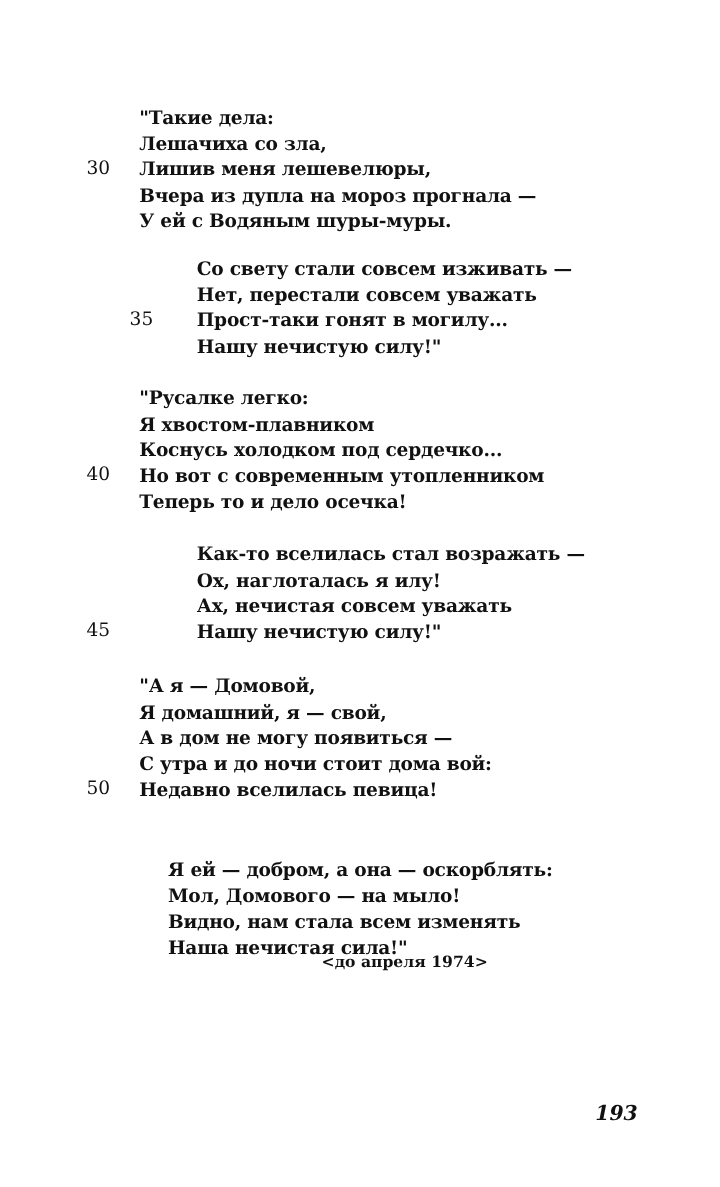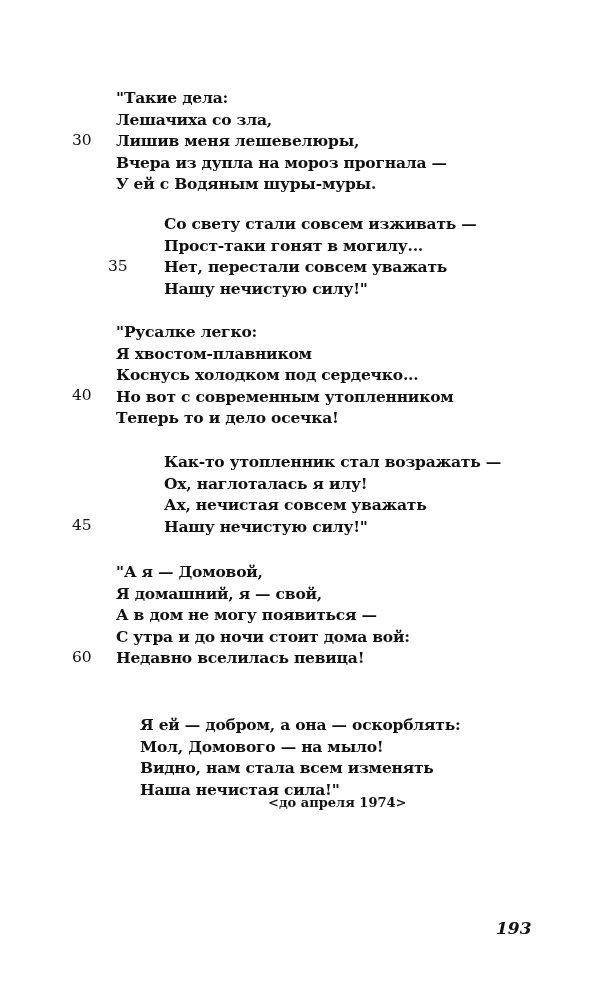--- a/index.html
+++ b/index.html
@@ -23,51 +23,51 @@
     <div class="line">"Такие дела:</div>
     <div class="line">Лешачиха со зла,</div>
     <div class="line">Лишив меня лешевелюры,</div>
     <div class="line">Вчера из дупла на мороз прогнала —</div>
     <div class="line">У ей с Водяным шуры-муры.</div>
   </div>
   <div class="lnum" style="top:130px; line-height:21.6px;text-align:right;">30</div>
 
   <div class="stanza" style="left:164px; top:213px;">
     <div class="line">Со свету стали совсем изживать —</div>
+    <div class="line">Нет, перестали совсем уважать</div>
     <div class="line">Прост-таки гонят в могилу...</div>
-    <div class="line">Нет, перестали совсем уважать</div>
     <div class="line">Нашу нечистую силу!"</div>
   </div>
   <div class="lnum" style="top:256px; line-height:21.6px;margin-left:36px;">35</div>
 
   <div class="stanza" style="left:116px; top:321px;">
     <div class="line">"Русалке легко:</div>
     <div class="line">Я хвостом-плавником</div>
     <div class="line">Коснусь холодком под сердечко...</div>
     <div class="line">Но вот с современным утопленником</div>
     <div class="line">Теперь то и дело осечка!</div>
   </div>
   <div class="lnum" style="top:385px; line-height:21.6px;">40</div>
 
   <div class="stanza" style="left:164px; top:451px;">
-    <div class="line">Как-то утопленник стал возражать —</div>
+    <div class="line">Как-то вселилась стал возражать —</div>
     <div class="line">Ох, наглоталась я илу!</div>
     <div class="line">Ах, нечистая совсем уважать</div>
     <div class="line">Нашу нечистую силу!"</div>
   </div>
   <div class="lnum" style="top:515px; line-height:21.6px;">45</div>
 
   <div class="stanza" style="left:116px; top:561px;">
     <div class="line">"А я — Домовой,</div>
     <div class="line">Я домашний, я — свой,</div>
     <div class="line">А в дом не могу появиться —</div>
     <div class="line">С утра и до ночи стоит дома вой:</div>
     <div class="line">Недавно вселилась певица!</div>
   </div>
-  <div class="lnum" style="top:647px; line-height:21.6px;">60</div>
+  <div class="lnum" style="top:647px; line-height:21.6px;">50</div>
 
   <div class="stanza" style="left:140px; top:694px;margin-top:20px;">
     <div class="line">Я ей — добром, а она — оскорблять:</div>
     <div class="line">Мол, Домового — на мыло!</div>
     <div class="line">Видно, нам стала всем изменять</div>
     <div class="line">Наша нечистая сила!"</div>
   </div>
 
   <div class="date">&lt;до апреля 1974&gt;</div>
   <div class="pageno">193</div>

